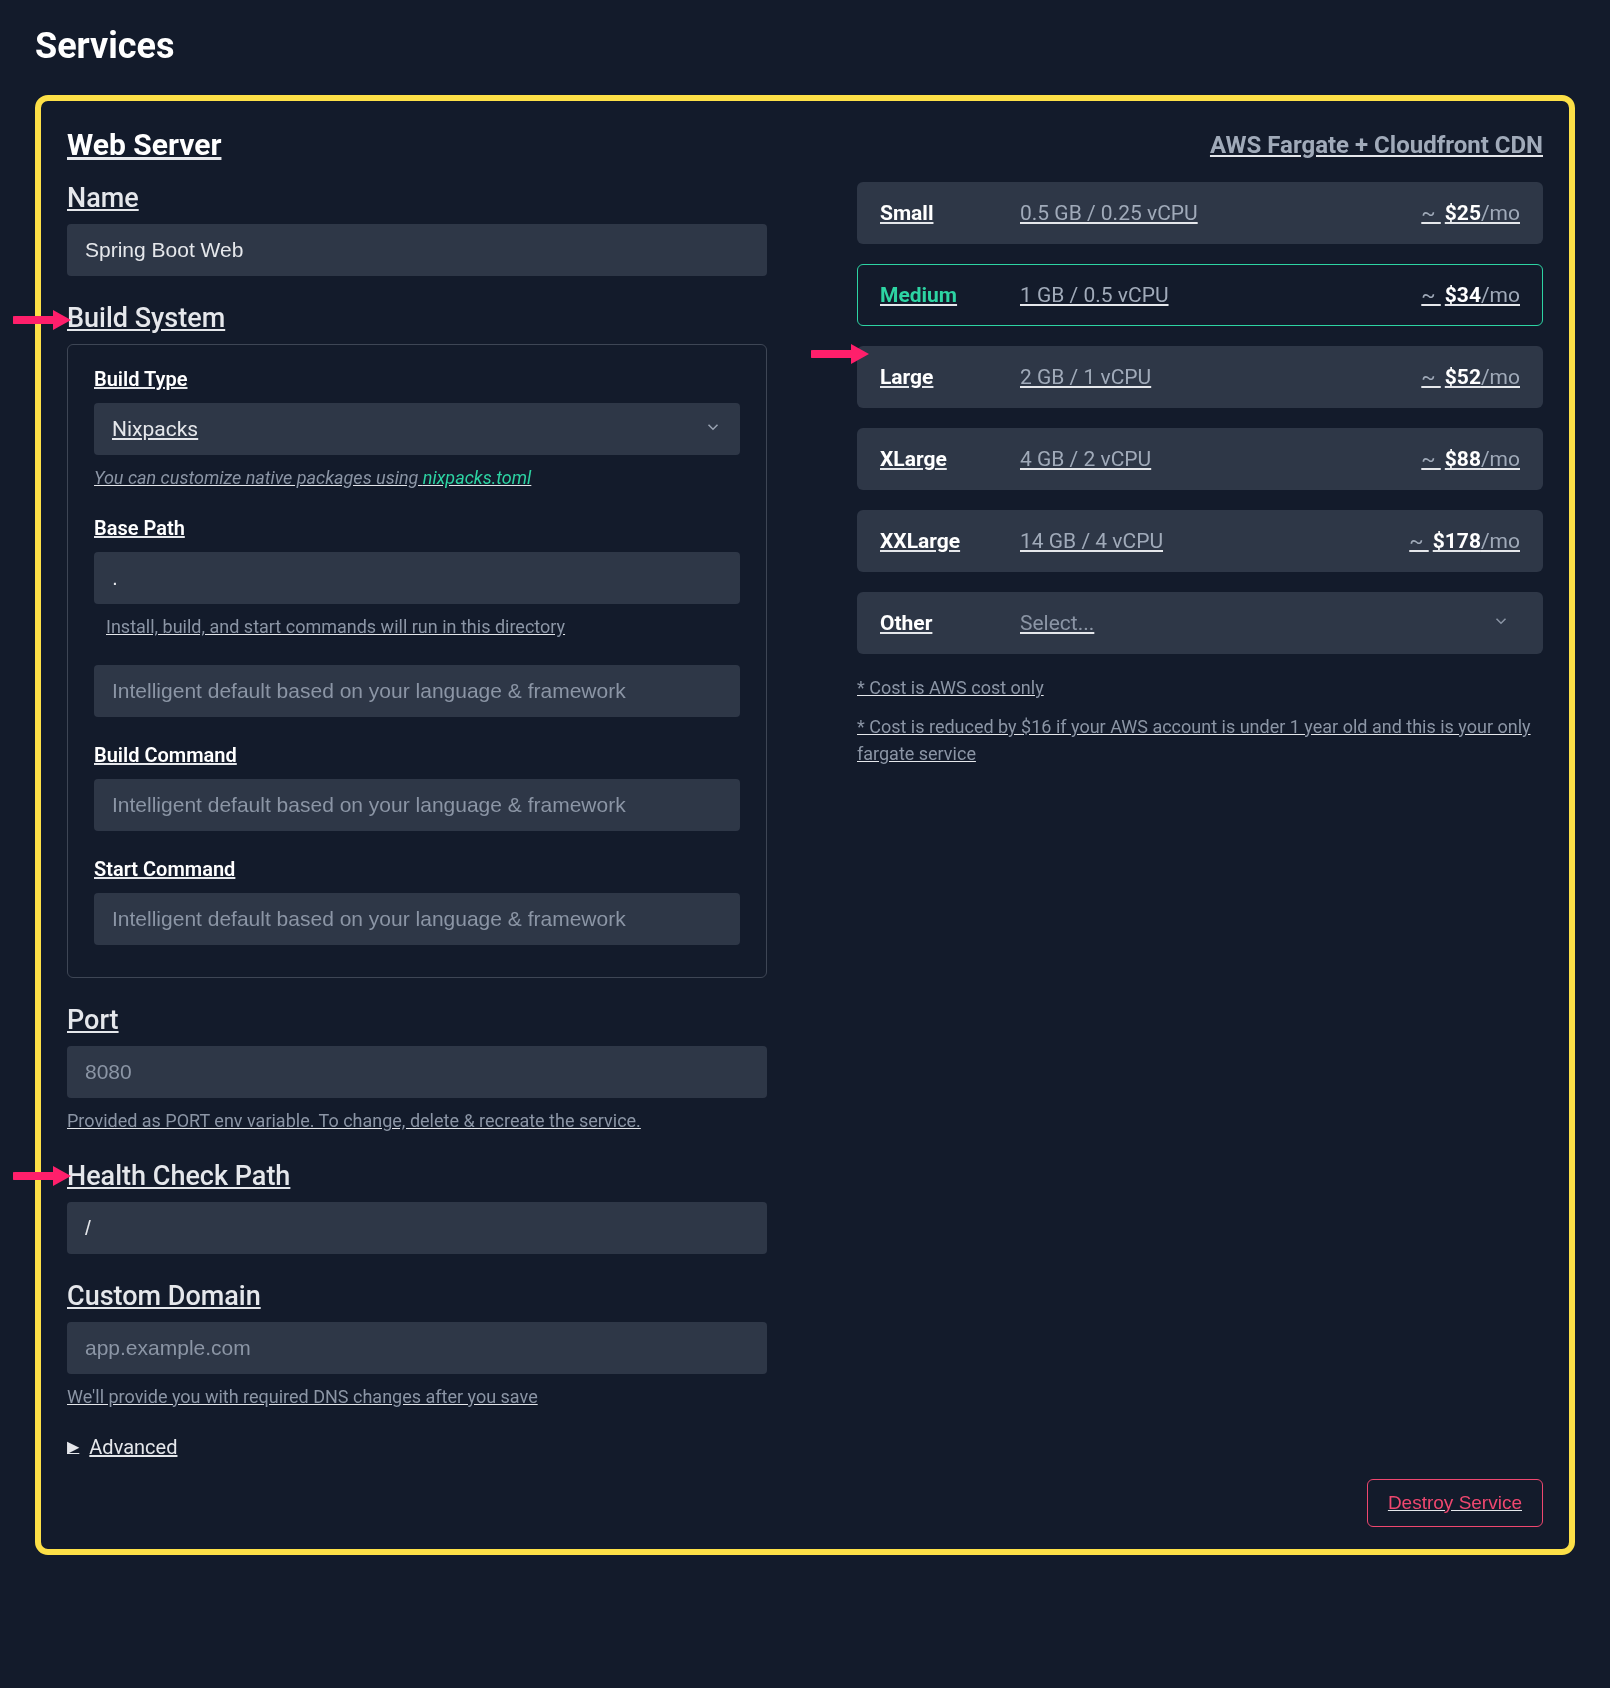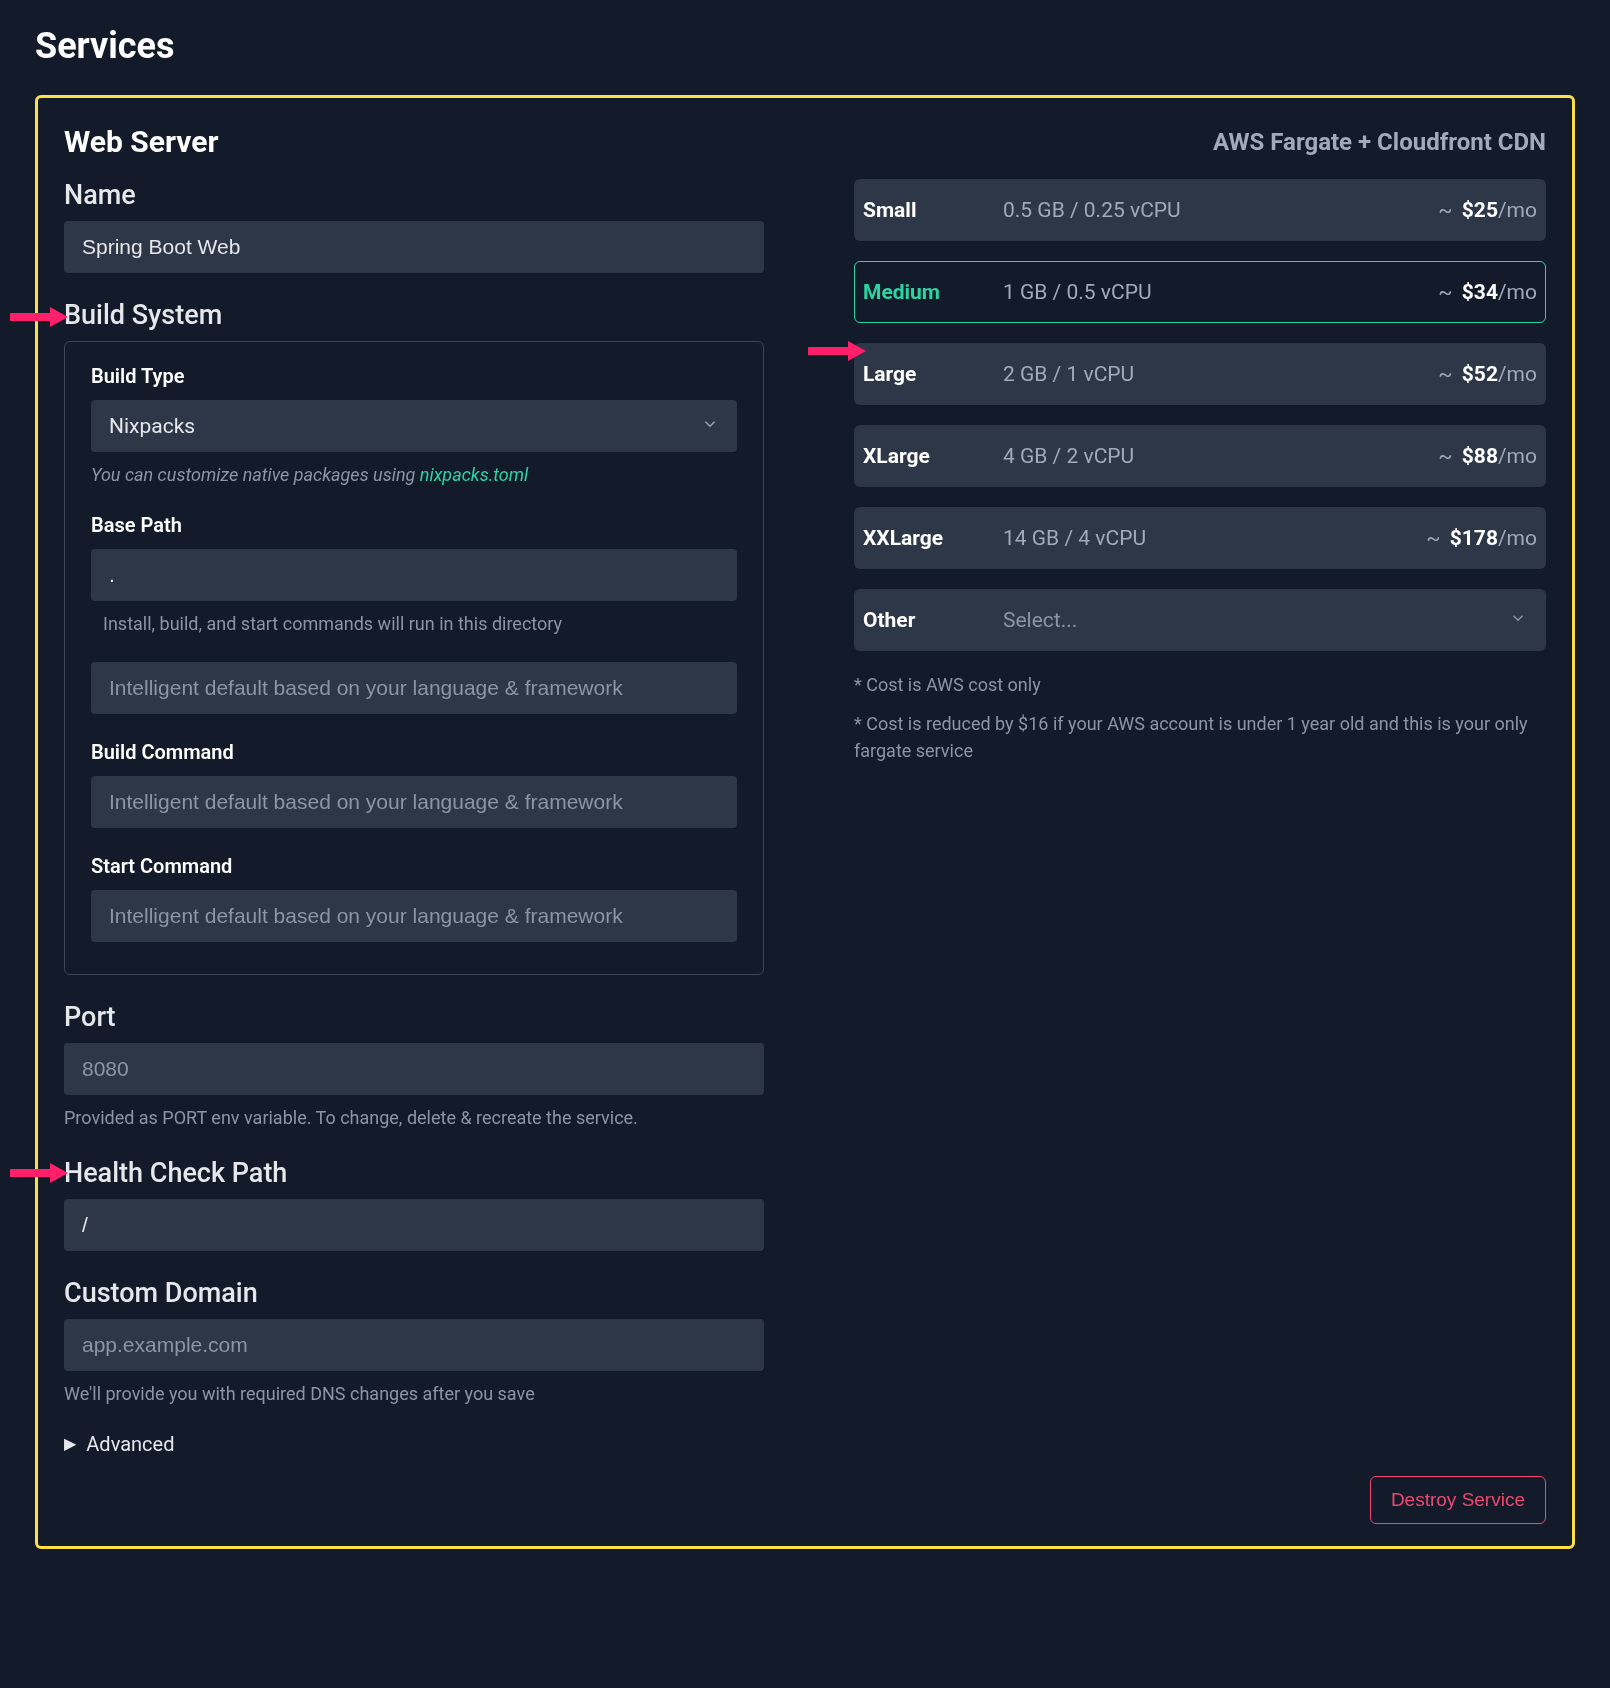--- a/index.html
+++ b/index.html
@@ -11,24 +11,25 @@
   padding: 25px 35px;
   width: 1610px;
 }
 h1.page-title {
   font-size: 36px;
   font-weight: 700;
   color: #fff;
   margin-bottom: 28px;
 }
 .panel {
-  border: 3px solid #fde047;
-  border-radius: 6px;
+  border: 6px solid #fde047;
+  border-radius: 13px;
   padding: 26px 0 22px 0;
   position: relative;
+  text-decoration: underline;
 }
 .panel-header {
   display: flex;
   justify-content: space-between;
   align-items: center;
   padding: 0 26px 20px 26px;
 }
 .panel-title {
   font-size: 30px;
   font-weight: 700;
@@ -99,21 +100,21 @@
   color: #fff;
   margin-bottom: 12px;
   display: block;
 }
 .tier {
   display: flex;
   align-items: center;
   background: #2e3747;
   border: 1px solid transparent;
   border-radius: 6px;
-  padding: 18px 8px;
+  padding: 18px 22px;
   margin-bottom: 20px;
   cursor: pointer;
 }
 .tier.selected {
   background: transparent;
   border: 1px solid #2dd4a3;
 }
 .tier-name {
   font-weight: 700;
   color: #fff;

